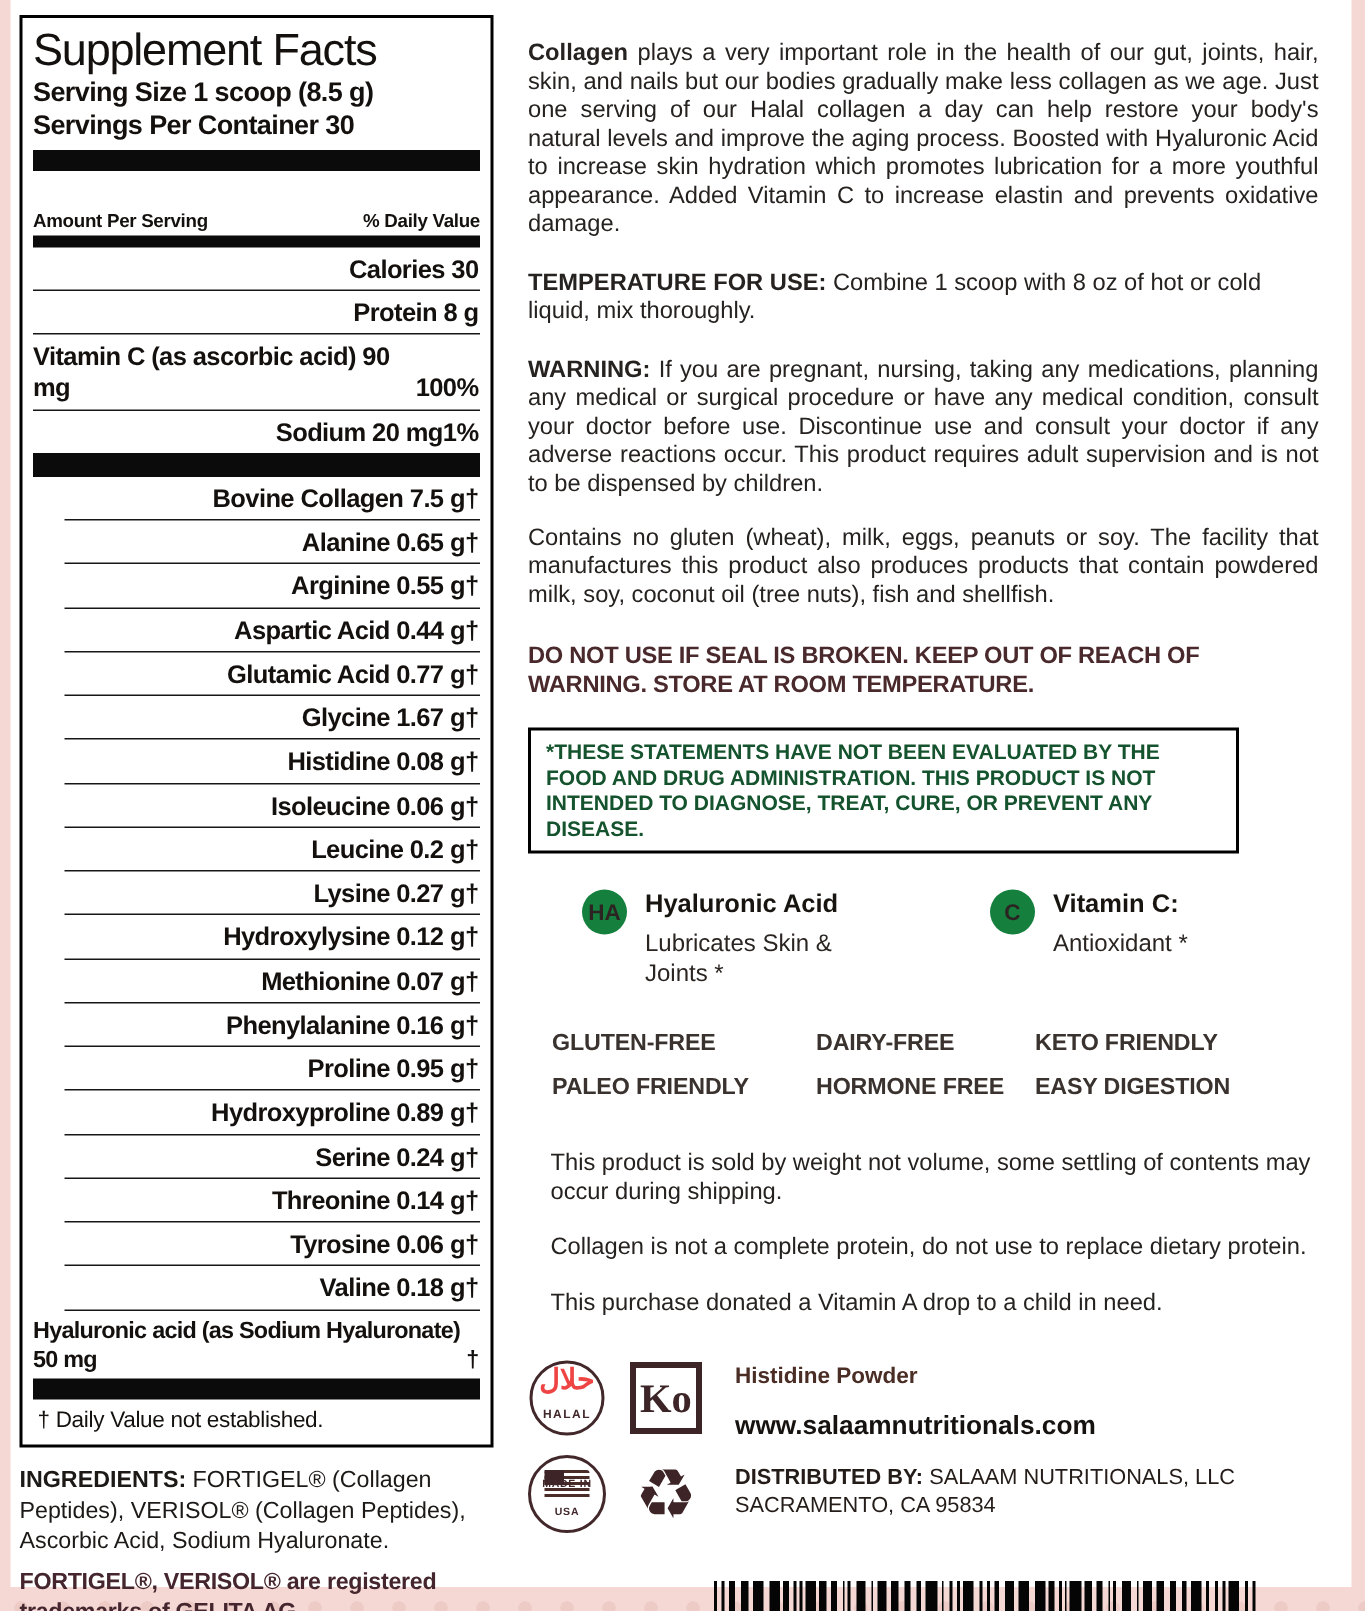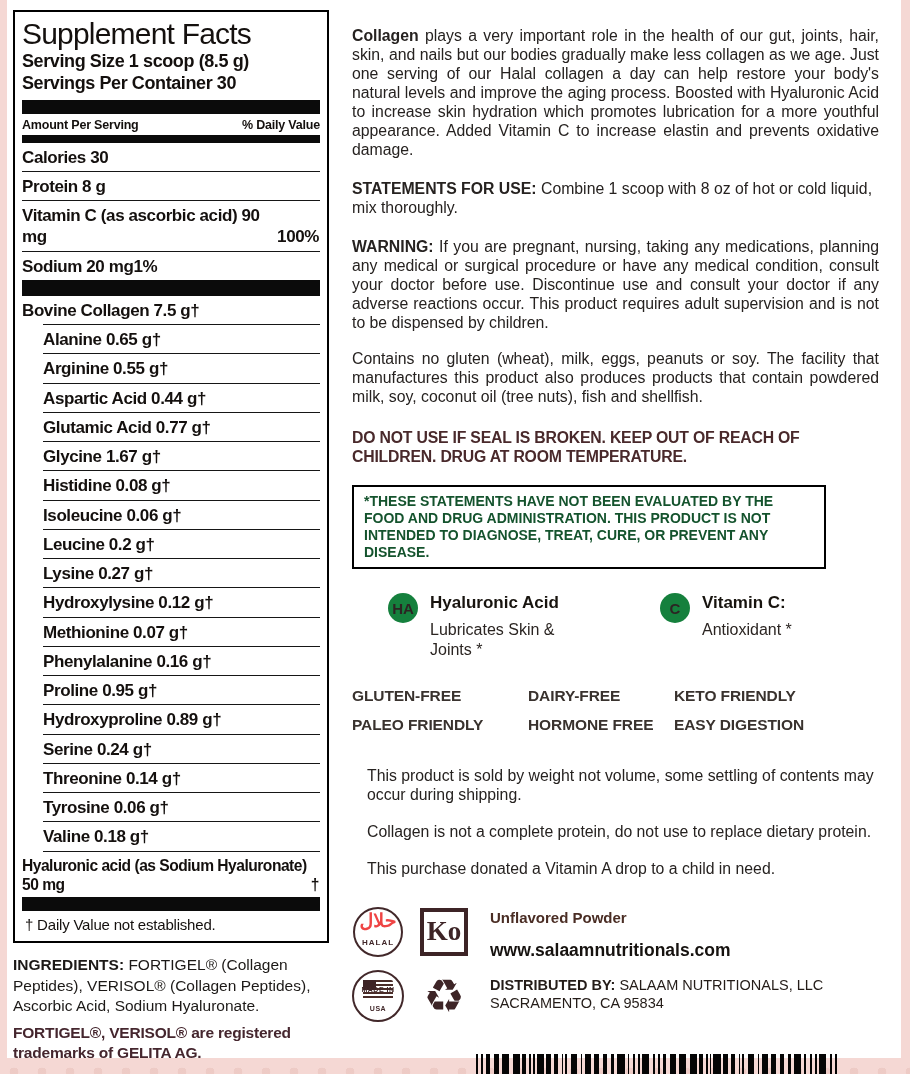--- a/index.html
+++ b/index.html
@@ -17,22 +17,22 @@
   
   .left-col { position:absolute; left:13px; top:10px; width:316px; }
   .sf-box { border:2px solid #000; padding:5px 7px 3px 7px; color:#14100e; letter-spacing:-0.2px; }
   .sf-title { font-size:30px; font-weight:400; letter-spacing:-0.8px; line-height:1.12; }
   .sf-sub { font-size:18px; font-weight:700; line-height:1.22; letter-spacing:-0.4px; }
   .bar { background:#0b0b0b; }
   .bar-a { height:14px; margin-top:5px; }
   .bar-b { height:8px; }
   .bar-c { height:16px; }
   .bar-d { height:14px; }
-  .sf-head { display:flex; justify-content:space-between; font-size:12.5px; font-weight:700; padding:4px 0 3px 0; }
-  .sf-row { display:flex; justify-content:flex-start; align-items:flex-end;
+  .sf-head { display:flex; justify-content:space-between; font-size:12.5px; font-weight:700; padding:4px 0 3px 0;margin-top:22px; }
+  .sf-row { display:flex; justify-content:flex-end; align-items:flex-end;
             font-size:17px; font-weight:700; letter-spacing:-0.4px; padding:4px 0 3px 0; line-height:1.25; }
   .sf-row .val { font-weight:700; padding-right:1px; }
   .sf-main .sf-row { border-bottom:1px solid #161616; }
   .sf-main .sf-row:last-child { border-bottom:none; }
   .sf-amino { margin-left:21px; border-bottom:1px solid #161616; }
   .sf-amino .sf-row { border-top:1px solid #161616; }
   .sf-hya { font-size:15.6px; letter-spacing:-0.5px; }
   .sf-foot { font-size:15px; font-weight:400; letter-spacing:-0.2px; padding:5px 0 5px 3px; }
 
   .ingredients { margin-top:12px; width:342px; font-size:15.5px; line-height:1.3; color:#1c1917; }
@@ -51,21 +51,21 @@
              font-size:14px; font-weight:700; line-height:17px; color:#14532d; }
 
   .features { margin-top:24px; display:flex; gap:98px; padding-left:36px; }
   .feature { display:flex; align-items:flex-start; gap:12px; }
   .badge { width:30px; height:30px; border-radius:50%; background:#15803d; color:#2c2423;
            font-weight:700; font-size:15px; display:flex; align-items:center; justify-content:center; flex:0 0 auto; }
   .feature-title { font-size:17px; font-weight:700; color:#18140f; line-height:1.15; }
   .feature-desc { margin-top:7px; font-size:16px; color:#2b2522; width:132px; line-height:1.25; }
   .feature:last-child .feature-desc { width:auto; }
 
-  .claims { margin-top:26px; display:grid; grid-template-columns:176px 146px 164px;
+  .claims { margin-top:26px; margin-left:16px; display:grid; grid-template-columns:176px 146px 164px;
             row-gap:10px; font-size:15.5px; font-weight:700; color:#39322e; letter-spacing:-0.1px; }
 
   .note { margin-top:32px; padding-left:15px; }
   .note2 { margin-top:18px; padding-left:15px; }
   .donation { margin-top:18px; padding-left:15px; }
 
   
   .footer { margin-top:26px; display:flex; }
   .logo-grid { display:grid; grid-template-columns:52px 52px; grid-template-rows:56px 56px; column-gap:14px; row-gap:8px; align-items:center; justify-items:center; }
   .halal-badge { width:50px; height:50px; border-radius:50%; border:2px solid #42282a; position:relative; overflow:hidden; }
@@ -220,27 +220,27 @@
   </div>
 
   <p class="ingredients"><b>INGREDIENTS:</b><span> FORTIGEL® (Collagen Peptides), VERISOL® (Collagen Peptides), Ascorbic Acid, Sodium Hyaluronate.</span></p>
   <p class="trademark">FORTIGEL®, VERISOL® are registered trademarks of GELITA AG.</p>
 </div>
 
 <div class="right-col">
 
   <p class="para"><b>Collagen</b><span> plays a very important role in the health of our gut, joints, hair, skin, and nails but our bodies gradually make less collagen as we age. Just one serving of our Halal collagen a day can help restore your body's natural levels and improve the aging process. Boosted with Hyaluronic Acid to increase skin hydration which promotes lubrication for a more youthful appearance. Added Vitamin C to increase elastin and prevents oxidative damage.</span></p>
 
-  <p class="mt-dir"><b>STATEMENTS FOR USE:</b><span>  Combine 1 scoop with 8 oz of hot or cold liquid, mix thoroughly.</span></p>
+  <p class="mt-dir"><b>TEMPERATURE FOR USE:</b><span>  Combine 1 scoop with 8 oz of hot or cold liquid, mix thoroughly.</span></p>
 
   <p class="para mt"><b>WARNING:</b><span> If you are pregnant, nursing, taking any medications, planning any medical or surgical procedure or have any medical condition, consult your doctor before use. Discontinue use and consult your doctor if any adverse reactions occur. This product requires adult supervision and is not to be dispensed by children.</span></p>
 
   <p class="para mt-sm">Contains no gluten (wheat), milk, eggs, peanuts or soy. The facility that manufactures this product also produces products that contain powdered milk, soy, coconut oil (tree nuts), fish and shellfish.</p>
 
-  <p class="seal">DO NOT USE IF SEAL IS BROKEN. KEEP OUT OF REACH OF CHILDREN. DRUG AT ROOM TEMPERATURE.</p>
+  <p class="seal">DO NOT USE IF SEAL IS BROKEN. KEEP OUT OF REACH OF WARNING. STORE AT ROOM TEMPERATURE.</p>
 
   <div class="fda-box">
     <span>*THESE STATEMENTS HAVE NOT BEEN EVALUATED BY THE FOOD AND DRUG ADMINISTRATION. THIS PRODUCT IS NOT INTENDED TO DIAGNOSE, TREAT, CURE, OR PREVENT ANY DISEASE.</span>
   </div>
 
   <div class="features">
       <div class="feature">
       <span class="badge">HA</span>
       <span>
         <span class="feature-title">Hyaluronic Acid</span>
@@ -280,21 +280,21 @@
       </div>
       <div class="usa-badge">
         <span class="usa-flag">
             <span class="usa-canton"></span>
           </span>
         <span class="usa-text">MADE IN USA</span>
       </div>
       <div class="recycle">♻</div>
     </div>
     <div class="footer-text">
-      <div class="flavor">Unflavored Powder</div>
+      <div class="flavor">Histidine Powder</div>
       <div class="website">www.salaamnutritionals.com</div>
       <div class="distributed">
         <b>DISTRIBUTED BY:</b><span> SALAAM NUTRITIONALS, LLC</span><br>
         <span>SACRAMENTO, CA 95834</span>
       </div>
     </div>
   </div>
 
   <div class="barcode-wrap">
     <div class="barcode">

